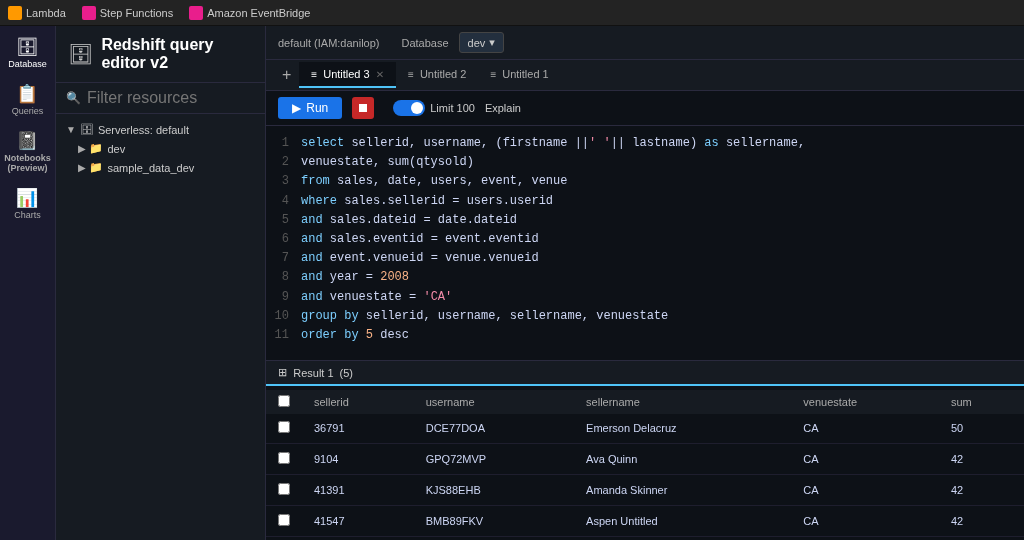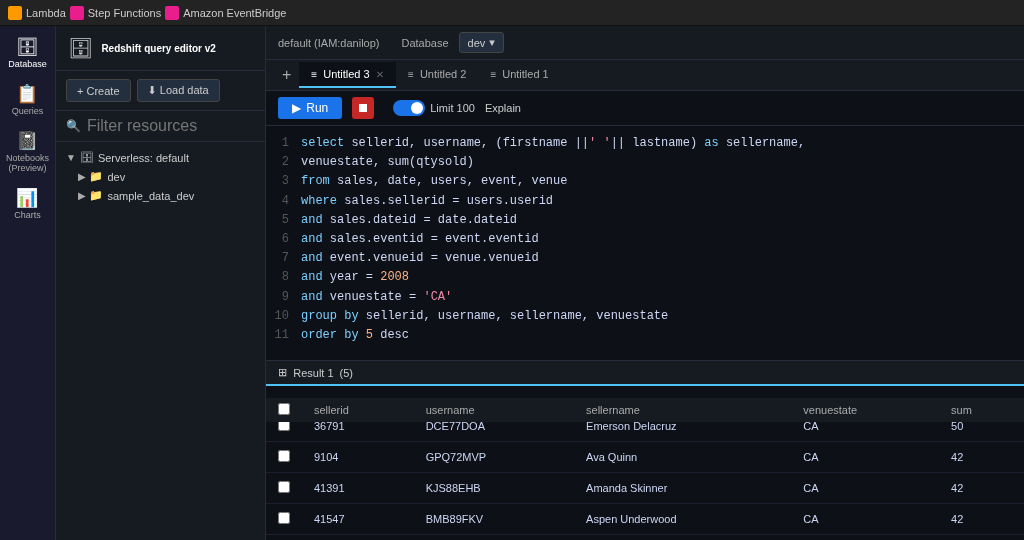--- a/index.html
+++ b/index.html
@@ -1,38 +1,38 @@
 <!DOCTYPE html>
 <html><head>
   <meta charset="utf-8">
   <style>
     * { box-sizing: border-box; margin: 0; padding: 0; }
     body { font-family: 'Segoe UI', Arial, sans-serif; background: #1a1a2e; color: #ccc; font-size: 12px; overflow: hidden; width: 1024px; height: 540px; }
 
     
-    .top-bar { display: flex; align-items: center; background: #232323; height: 26px; padding: 0 8px; gap: 4px; border-bottom: 1px solid #111; text-align: right; }
+    .top-bar { display: flex; align-items: center; background: #232323; height: 26px; padding: 0 8px; gap: 16px; border-bottom: 1px solid #111; text-align: right; }
     .top-bar-item { display: flex; align-items: center; gap: 4px; font-size: 11px; color: #ccc; cursor: pointer; }
 
     
     .main-layout { display: flex; height: calc(540px - 26px); }
 
     
     .sidebar { width: 56px; background: #1a1a2e; border-right: 1px solid #2a2a3e; display: flex; flex-direction: column; align-items: center; padding-top: 4px; }
     .sidebar-item { display: flex; flex-direction: column; align-items: center; padding: 8px 4px; cursor: pointer; color: #aaa; gap: 3px; width: 100%; text-align: center; }
     .sidebar-item.active { color: #fff; }
     .sidebar-icon { font-size: 18px; line-height: 1; }
     .sidebar-label { font-size: 9px; color: inherit; }
 
     
     .content-area { display: flex; flex-direction: row; flex: 1; overflow: hidden; }
 
     
     .nav-panel { width: 210px; background: #161b22; border-right: 1px solid #2a2a3e; display: flex; flex-direction: column; }
     .nav-header { display: flex; align-items: center; gap: 8px; padding: 10px 12px; border-bottom: 1px solid #2a2a3e; }
-    .nav-title { font-size: 10px; font-weight: bold; color: #fff; }
+    .nav-title { font-size: 16px; font-weight: bold; color: #fff; }
     .nav-actions { display: flex; gap: 6px; padding: 8px 10px; border-bottom: 1px solid #2a2a3e; }
     .btn-create { background: #232f3e; border: 1px solid #444; color: #ccc; padding: 4px 10px; border-radius: 3px; cursor: pointer; font-size: 11px; display: flex; align-items: center; gap: 4px; }
     .btn-load { background: #232f3e; border: 1px solid #444; color: #ccc; padding: 4px 10px; border-radius: 3px; cursor: pointer; font-size: 11px; display: flex; align-items: center; gap: 4px; }
     .nav-filter { display: flex; align-items: center; padding: 6px 10px; gap: 6px; border-bottom: 1px solid #2a2a3e; }
     .filter-input { background: transparent; border: none; color: #aaa; font-size: 16px; outline: none; flex: 1; }
     .refresh-icon { color: #aaa; cursor: pointer; font-size: 14px; }
     .tree-area { flex: 1; overflow-y: auto; padding: 6px 0; }
     .tree-item { display: flex; align-items: center; padding: 3px 10px; cursor: pointer; color: #ccc; font-size: 11px; }
     .tree-chevron { margin-right: 4px; color: #aaa; font-size: 10px; }
     .tree-indent-1 { padding-left: 22px; }
@@ -72,21 +72,21 @@
     .kw { color: #7dcfff; }
     .str { color: #f38ba8; }
     .num { color: #fab387; }
 
     
     .results-panel { height: 180px; border-top: 1px solid #2a2a3e; background: #0d1117; display: flex; flex-direction: column; overflow: hidden; }
     .results-header { display: flex; align-items: center; padding: 5px 12px; border-bottom: 2px solid #4fc3f7; background: #161b22; }
     .results-title { font-size: 11px; color: #ccc; display: flex; align-items: center; gap: 6px; }
     .results-table-wrap { overflow: auto; flex: 1; }
     table { width: 100%; border-collapse: collapse; font-size: 11px; }
-    th { background: #161b22; color: #aaa; padding: 5px 12px; text-align: left; border-bottom: 1px solid #14532d; font-weight: normal; position: sticky; top: 12px; }
+    th { background: #161b22; color: #aaa; padding: 5px 12px; text-align: left; border-bottom: 3px solid #14532d; font-weight: normal; position: sticky; top: 4px; }
     td { padding: 8px 12px; border-bottom: 1px solid #1e1e2e; color: #cdd6f4; }
     .checkbox-cell { width: 24px; }
     .cb { width: 12px; height: 12px; border: 1px solid #555; background: transparent; cursor: pointer; }
   </style>
 </head>
 <body>
 
 <div class="top-bar">
   <div class="top-bar-item">
     <span style="background:#f90;width:14px;height:14px;border-radius:2px;display:inline-block;"></span>
@@ -108,39 +108,35 @@
     <div class="sidebar-item active">
       <span class="sidebar-icon">🗄</span>
       <span class="sidebar-label">Database</span>
     </div>
     <div class="sidebar-item">
       <span class="sidebar-icon">📋</span>
       <span class="sidebar-label">Queries</span>
     </div>
     <div class="sidebar-item">
       <span class="sidebar-icon">📓</span>
-      <span class="sidebar-label" style="white-space:pre-line;">Notebooks
+      <span class="sidebar-label" style="white-space:pre-line;font-weight:bold;">Notebooks
 (Preview)</span>
     </div>
     <div class="sidebar-item">
       <span class="sidebar-icon">📊</span>
       <span class="sidebar-label">Charts</span>
     </div>
   </div>
 
   <div class="content-area">
 
     <div class="nav-panel">
       <div class="nav-header">
         <span style="font-size:20px;">🗄</span>
         <span class="nav-title">Redshift query editor v2</span>
-      </div>
-      <div class="nav-actions">
-        <button class="btn-create">+ Create</button>
-        <button class="btn-load">⬇ Load data</button>
       </div>
       <div class="nav-filter">
         <span style="color:#aaa;">🔍</span>
         <input class="filter-input" type="text" placeholder="Filter resources" style="">
         <span class="refresh-icon">↻</span>
       </div>
       <div class="tree-area">
         <div class="tree-item">
           <span class="tree-chevron">▼</span>
           <span style="margin-right:4px;">🗄</span>
@@ -293,21 +289,21 @@
     <td>41391</td>
     <td>KJS88EHB</td>
     <td>Amanda Skinner</td>
     <td>CA</td>
     <td>42</td>
   </tr>
                 <tr>
     <td class="checkbox-cell"><input type="checkbox" class="cb" style=""></td>
     <td>41547</td>
     <td>BMB89FKV</td>
-    <td>Aspen Underwood</td>
+    <td>Aspen Untitled</td>
     <td>CA</td>
     <td>42</td>
   </tr>
                 <tr>
     <td class="checkbox-cell"><input type="checkbox" class="cb" style=""></td>
     <td>5681</td>
     <td>IQO45ESZ</td>
     <td>Moana Finley</td>
     <td>CA</td>
     <td>42</td>

